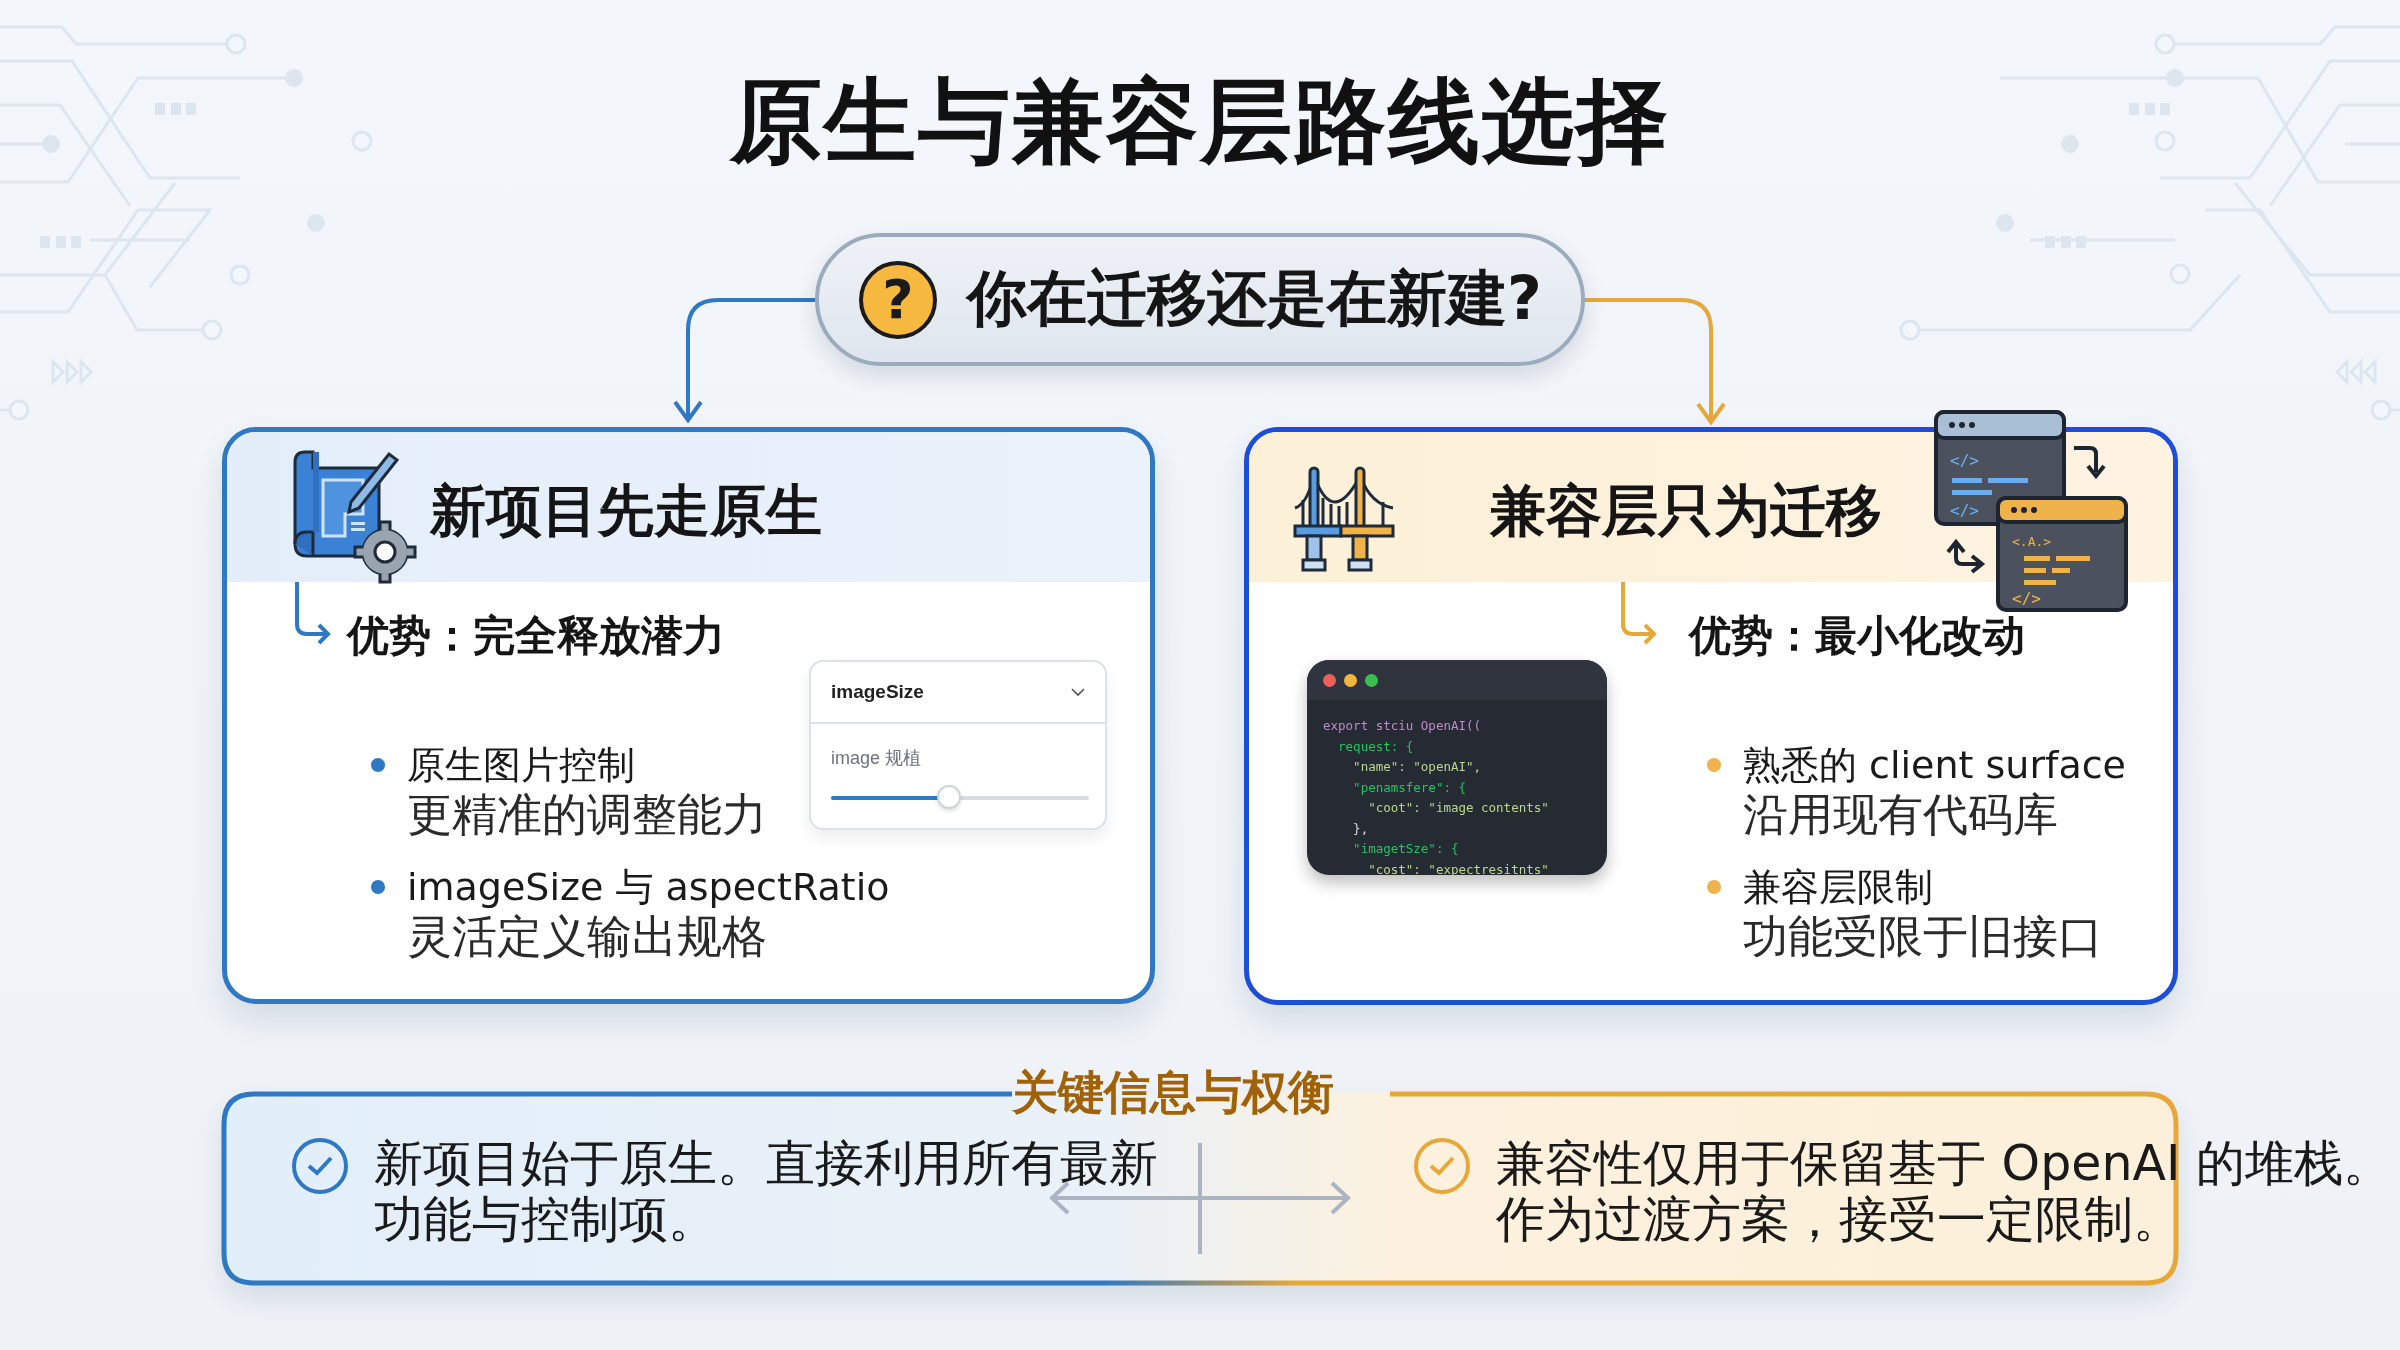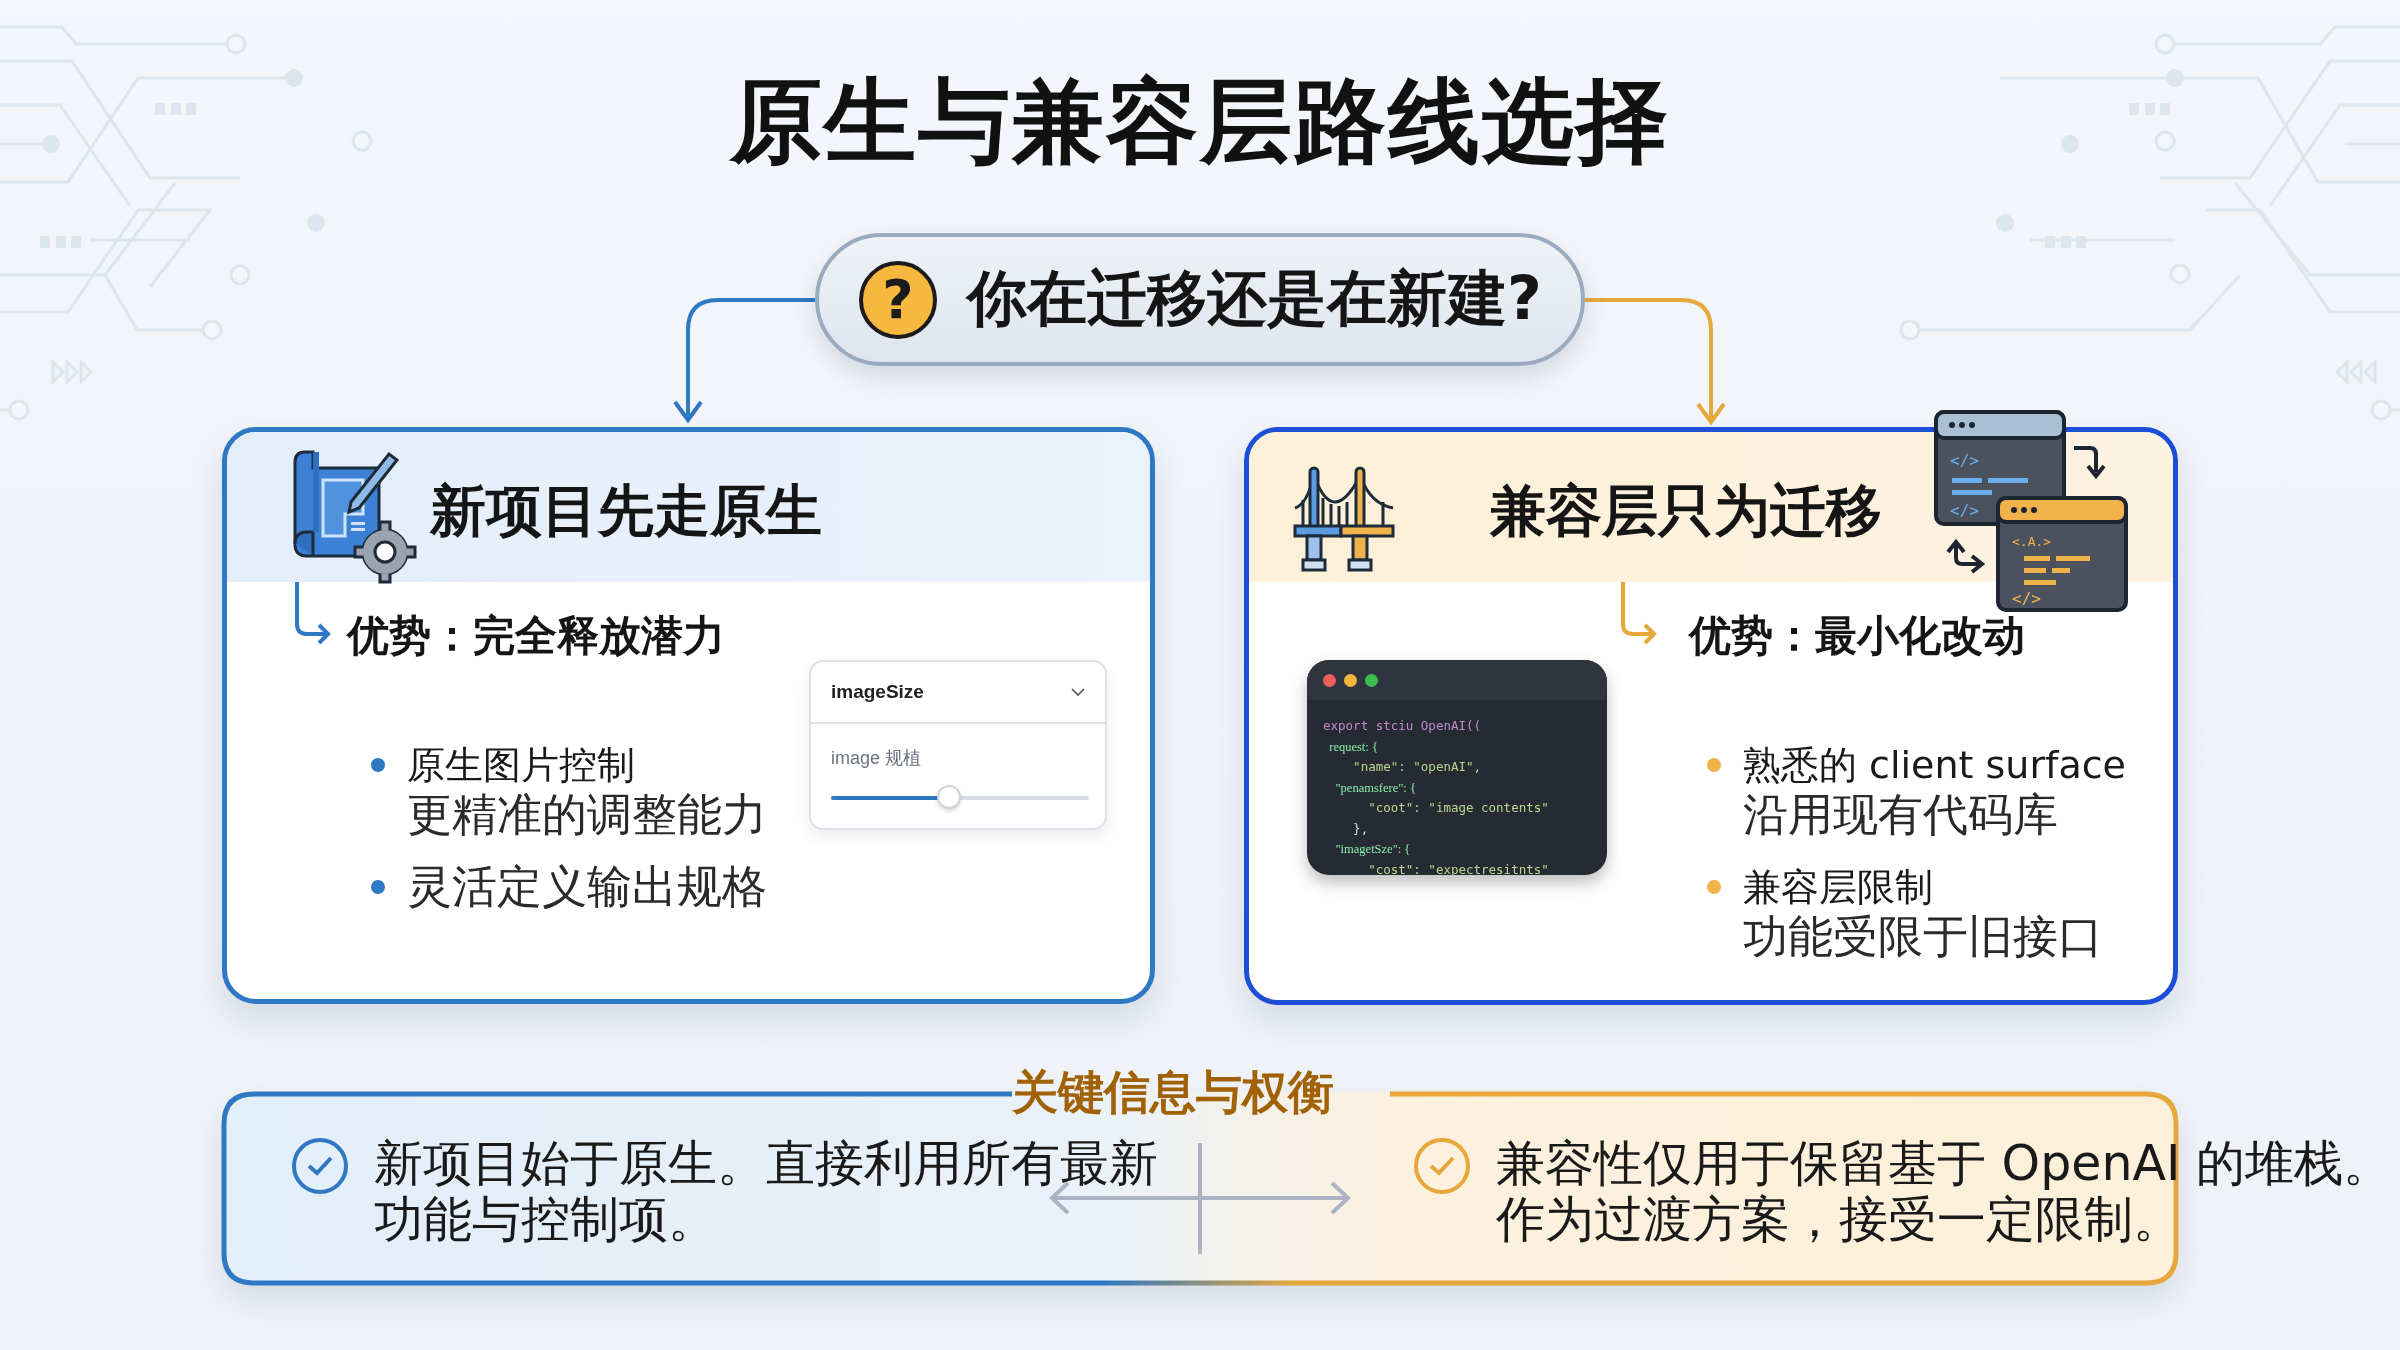--- a/index.html
+++ b/index.html
@@ -73,21 +73,21 @@
   .code {
     position: absolute; left: 49px; top: 228px; width: 300px; height: 215px;
     background: #262a33; border-radius: 22px; overflow: hidden;
     box-shadow: 0 8px 16px rgba(0,0,0,0.25);
     margin-left: 9px;
   }
   .code-bar { height: 40px; background: #30343e; display: flex; align-items: center; padding-left: 16px; gap: 8px; }
   .code-bar span { width: 13px; height: 13px; border-radius: 50%; display: inline-block; }
   .code-body { padding: 16px 16px; font-family: "DejaVu Sans Mono", monospace; font-size: 12.5px; line-height: 20.5px; white-space: pre; color: #9fd6b0; }
   .c-kw { color: #c08acb; }
-  .c-key { color: #86efac; font-family: Liberation Serif, serif; }
+  .c-key { color: #22c55e; }
   .c-str { color: #b9d98e; }
   .c-p { color: #d8dde6; }
 
   .bottom {
     position: absolute; left: 222px; top: 1092px; width: 1956px; height: 193px;
     border-radius: 32px;
     background: linear-gradient(90deg,#e2eef9 0%,#eaf1f8 45%,#fcf1de 60%,#fdf0da 100%);
     box-shadow: 0 14px 28px rgba(40,60,90,0.12);
   }
   .bottom-border { position: absolute; left: 0; top: 0; }
@@ -212,20 +212,21 @@
   </svg>
   <div class="adv" style="left:120px;top:176px">优势：完全释放潜力</div>
 
   <div class="bullet" style="left:180px;top:308px">
     <span class="dot" style="background:#2f78c4"></span>
     <div>原生图片控制</div>
     <div class="sub">更精准的调整能力</div>
   </div>
   <div class="bullet" style="left:180px;top:430px">
     <span class="dot" style="background:#2f78c4"></span>
+    <div>imageSize 与 aspectRatio</div>
     <div class="sub">灵活定义输出规格</div>
   </div>
 
   <div class="widget">
     <div class="widget-head">
       <span>imageSize</span>
       <svg width="14" height="10">
           <path d="M1 2 L7 8 L13 2" stroke="#555" stroke-width="1.6" fill="none"></path>
         </svg>
     </div>

